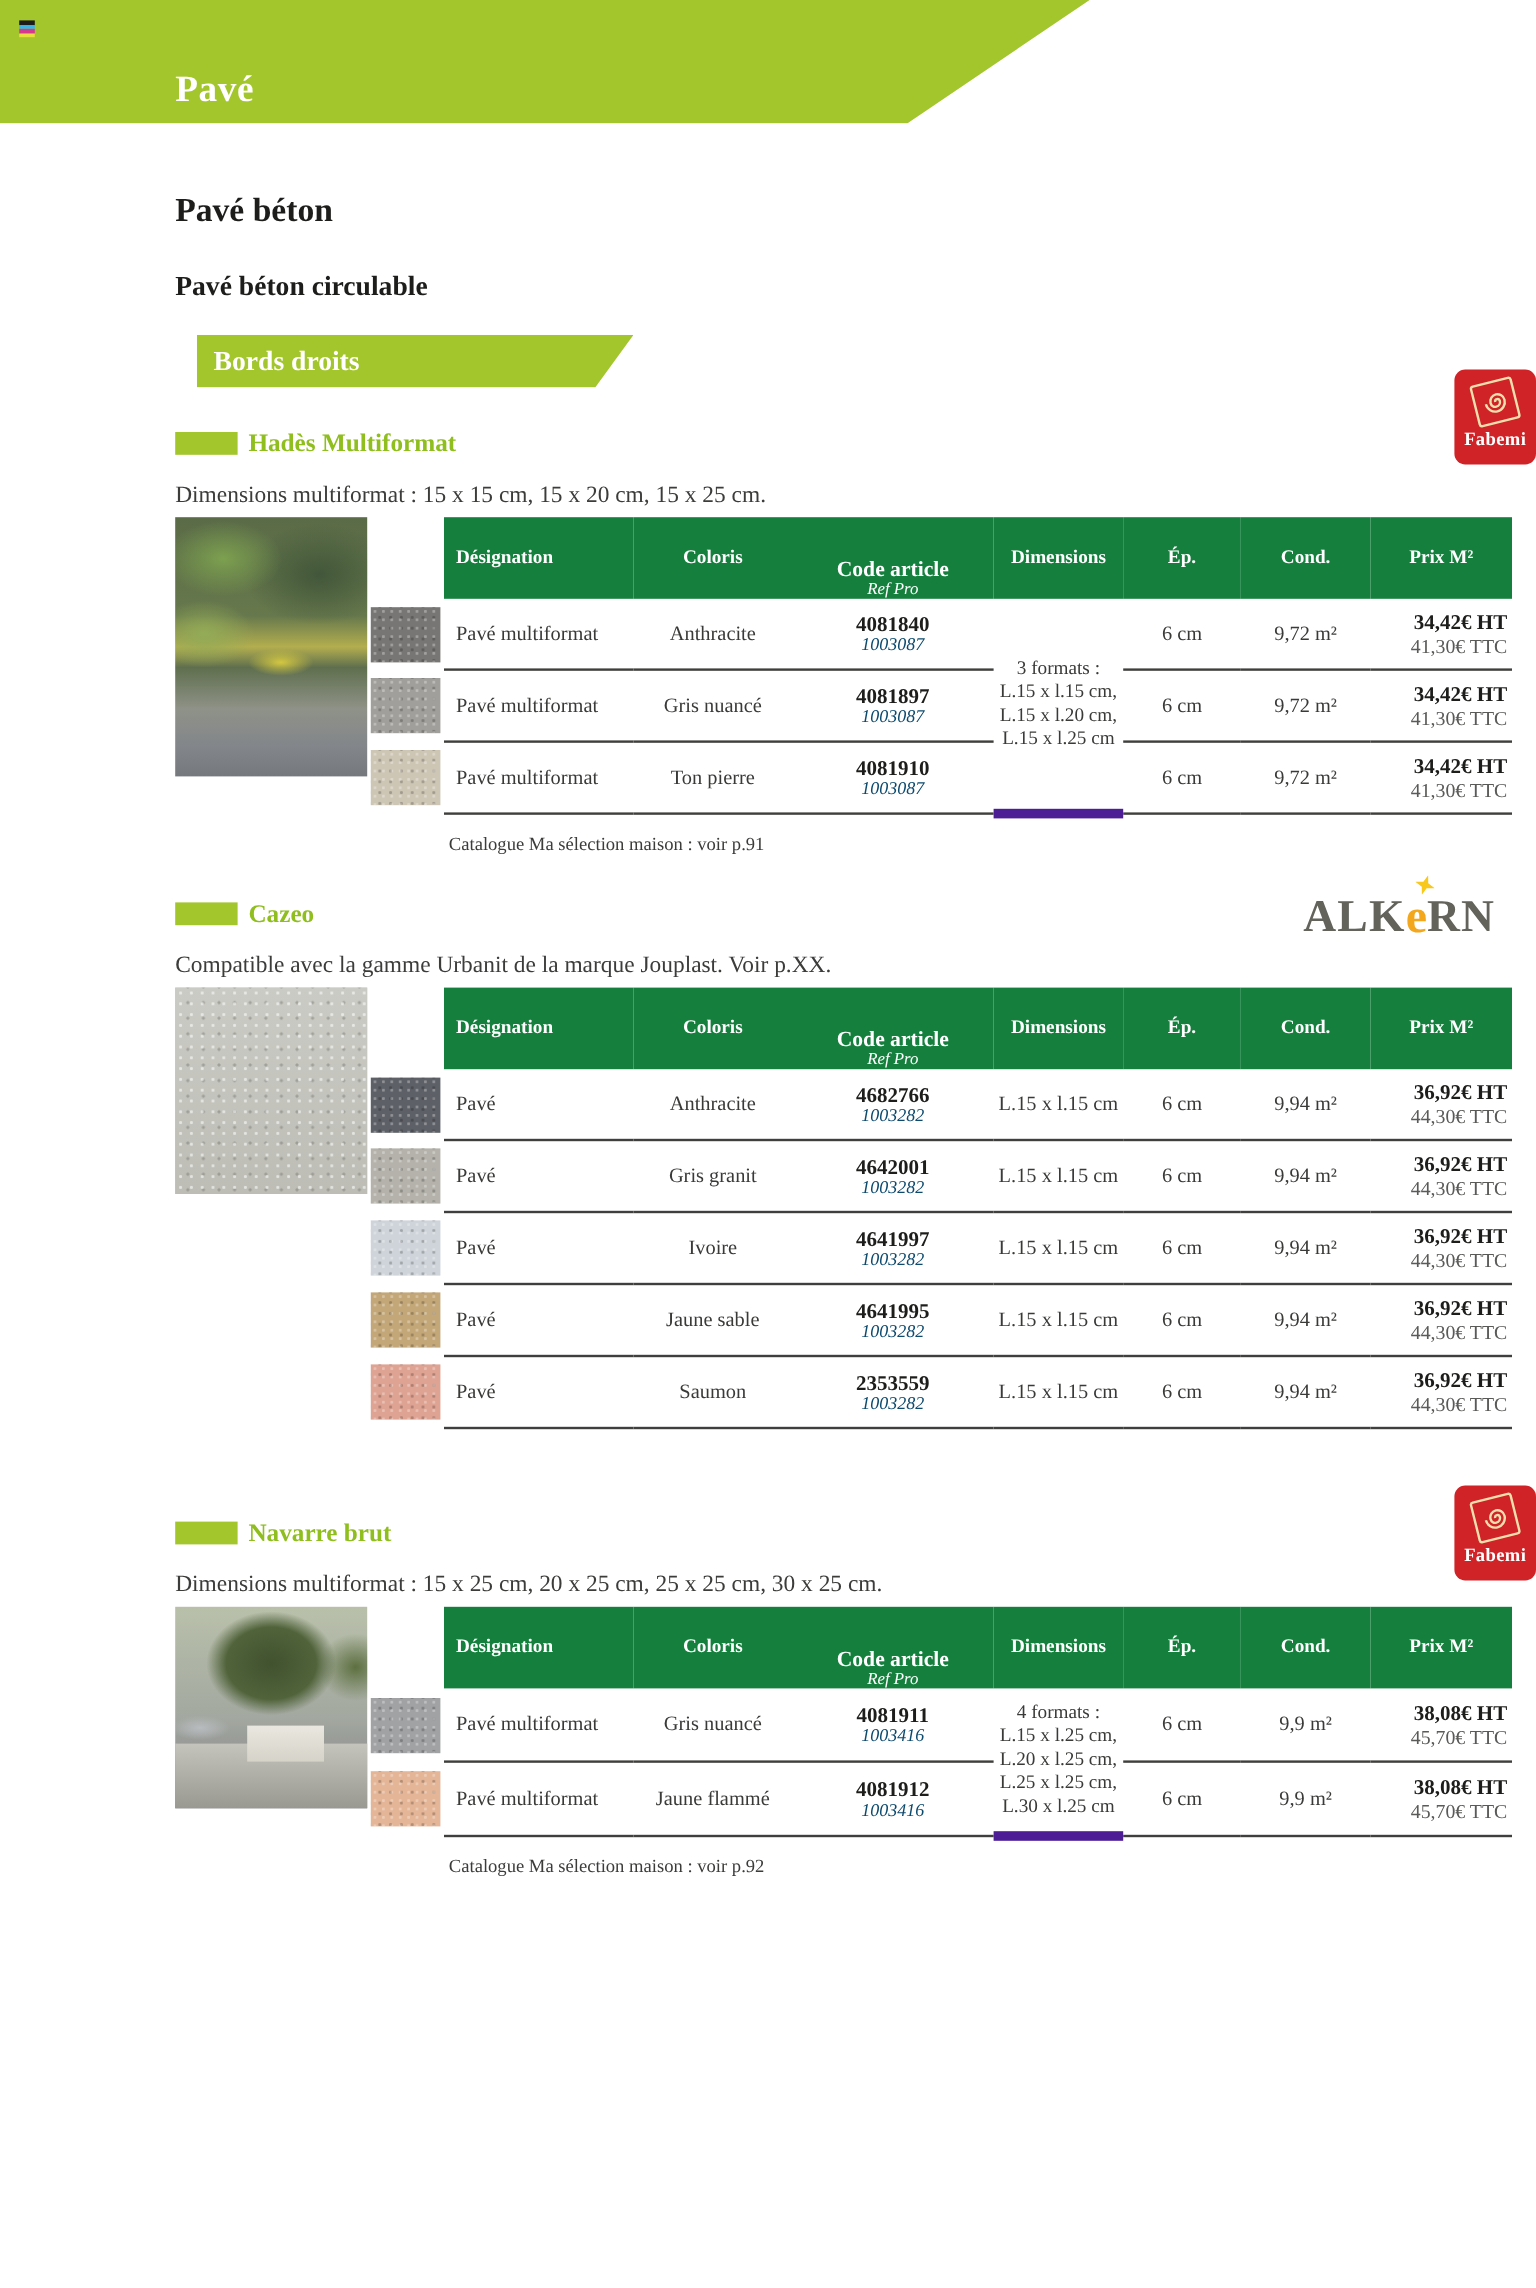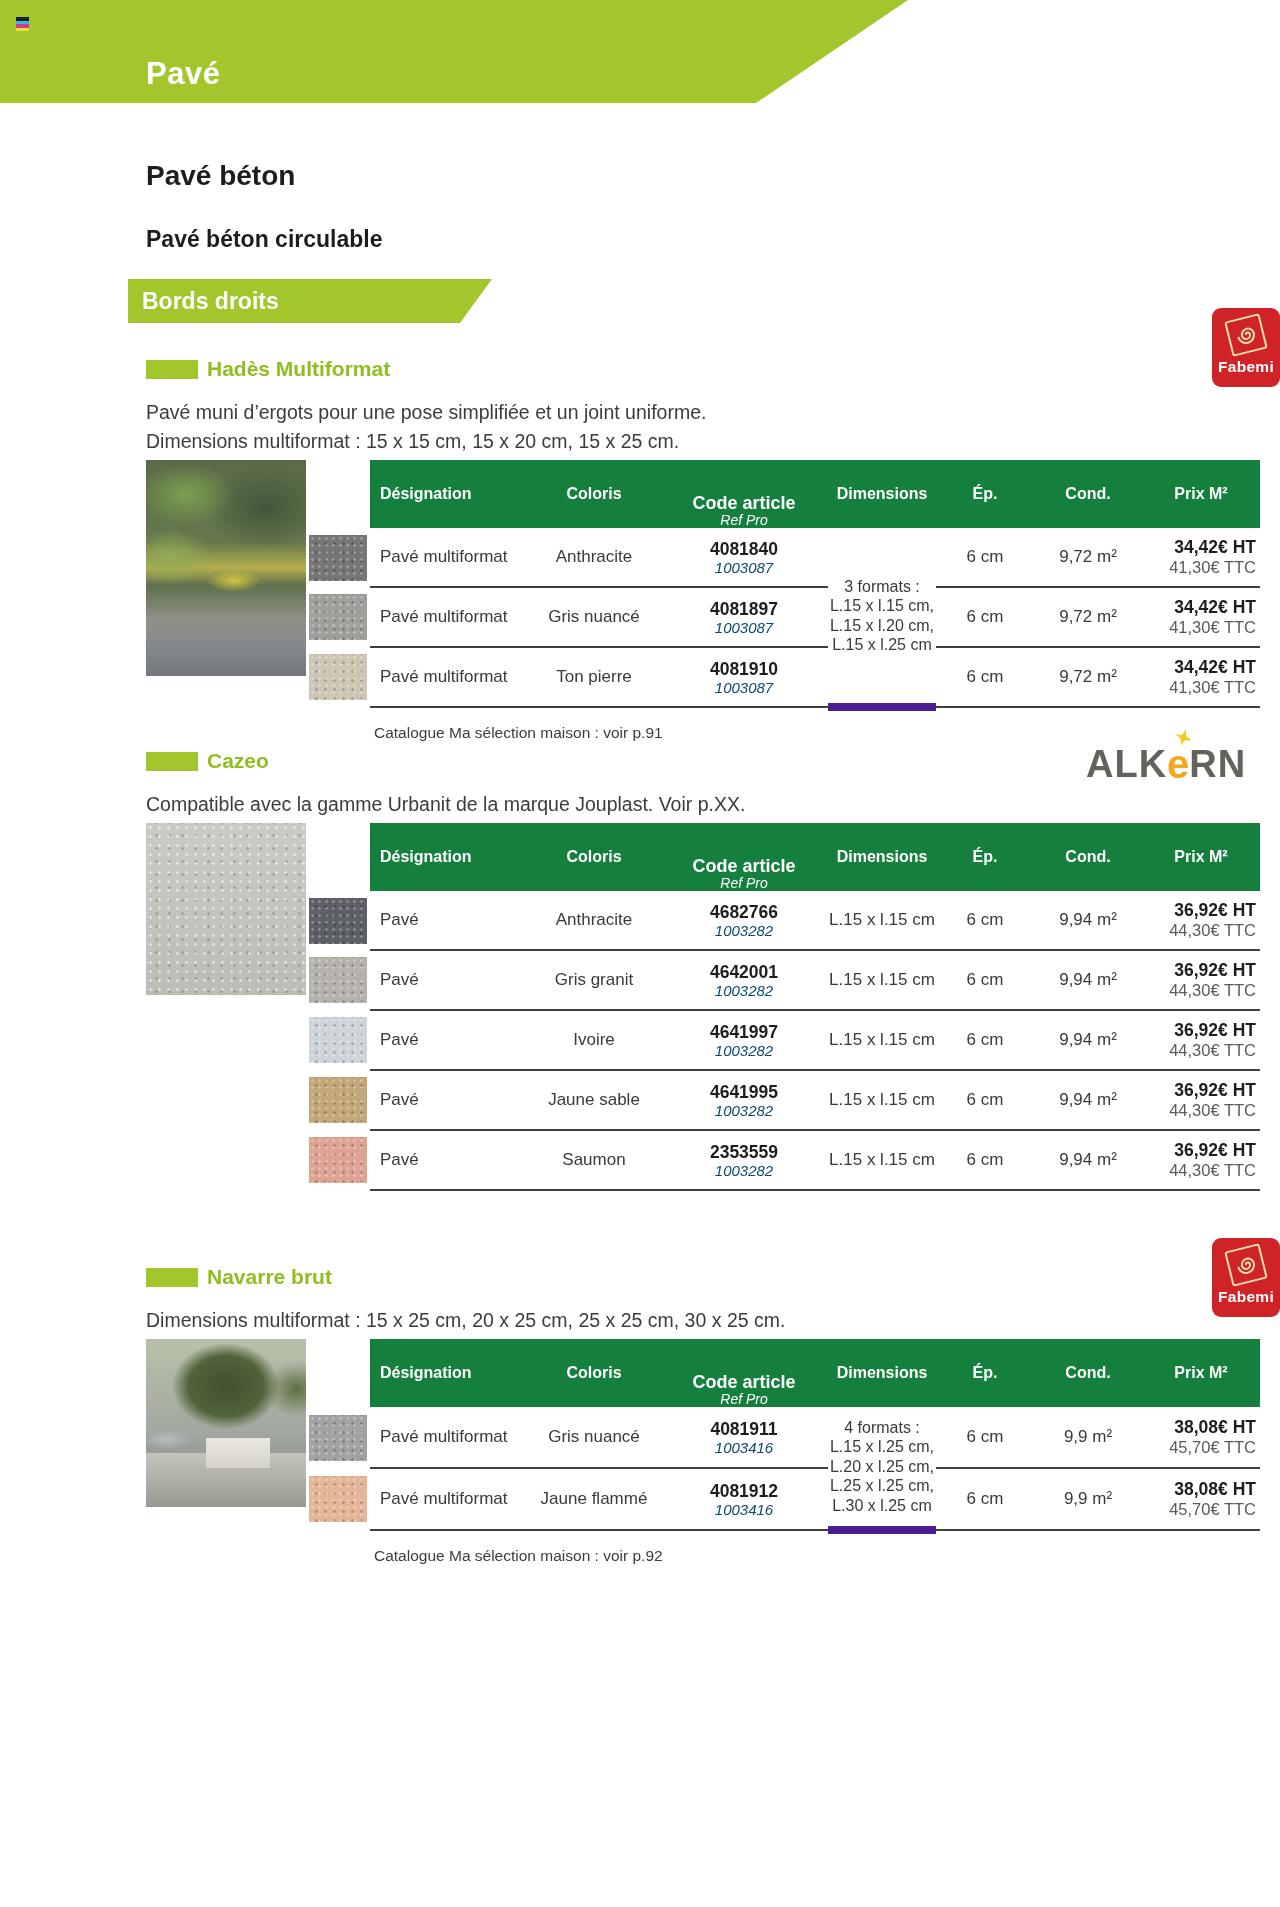--- a/index.html
+++ b/index.html
@@ -1,31 +1,31 @@
 <!DOCTYPE html>
 <html><head>
 <meta charset="utf-8">
 <style>
   html,body{margin:0;padding:0;}
   body{font-family:"Liberation Sans",sans-serif;background:#ffffff;}
-  .page{position:relative;width:1280px;height:1837px;background:#fff;overflow:hidden;}
+  .page{position:relative;width:1280px;height:1837px;background:#fff;overflow:hidden;font-family:Liberation Serif, serif;}
 
   
   .top-banner{position:absolute;top:0;left:0;width:1280px;height:103px;background:#a3c62c;
     -webkit-clip-path:polygon(0 0,908px 0,756px 103px,0 103px);
     clip-path:polygon(0 0,908px 0,756px 103px,0 103px);}
   .banner-title{position:absolute;top:56px;left:146px;color:#fff;font-size:31px;font-weight:600;letter-spacing:.5px;}
   .reg-mark{position:absolute;top:17px;left:16px;width:13px;height:14px;display:flex;flex-direction:column;}
   .reg-mark span{flex:1;}
   .rm1{background:#1d1d1b;} .rm2{background:#35b6e9;} .rm3{background:#d63a8f;} .rm4{background:#e6e13c;}
 
   
   .h1{position:absolute;top:160px;left:146px;font-size:28px;font-weight:700;color:#1d1d1b;}
   .h2{position:absolute;top:226px;left:146px;font-size:23px;font-weight:700;color:#1d1d1b;}
-  .ribbon{position:absolute;top:279px;left:128px;width:364px;height:44px;background:#a3c62c;
+  .ribbon{position:absolute;top:279px;left:164px;width:364px;height:44px;background:#a3c62c;
     -webkit-clip-path:polygon(0 0,100% 0,calc(100% - 32px) 100%,0 100%);
     clip-path:polygon(0 0,100% 0,calc(100% - 32px) 100%,0 100%);
     display:flex;align-items:center;}
   .ribbon span{color:#fff;font-size:23px;font-weight:700;padding-left:14px;}
 
   
   .section{position:absolute;left:146px;width:1134px;}
   .sec-hades{top:358px;} .sec-cazeo{top:750px;} .sec-navarre{top:1266px;}
   .sec-title{display:flex;align-items:center;height:22px;}
   .sec-square{width:52px;height:19px;background:#a3c62c;margin-right:9px;flex:none;}
@@ -148,21 +148,20 @@
       <span class="e">e</span>
     </span>
     <span class="g">RN</span>
   </div>
 
   <div class="section sec-hades">
     <div class="sec-title">
       <span class="sec-square"></span>
       <span class="t">Hadès Multiformat</span>
     </div>
-    <div class="desc">Pavé muni d’ergots pour une pose simplifiée et un joint uniforme.</div>
     <div class="desc">Dimensions multiformat : 15 x 15 cm, 15 x 20 cm, 15 x 25 cm.</div>
     <div class="content-row">
       <div class="photo photo-hades"></div>
       <table class="ptable t-hades">
         <colgroup>
             <col class="c-sw">
             <col class="c-des">
             <col class="c-col">
             <col class="c-code">
             <col class="c-dim">

